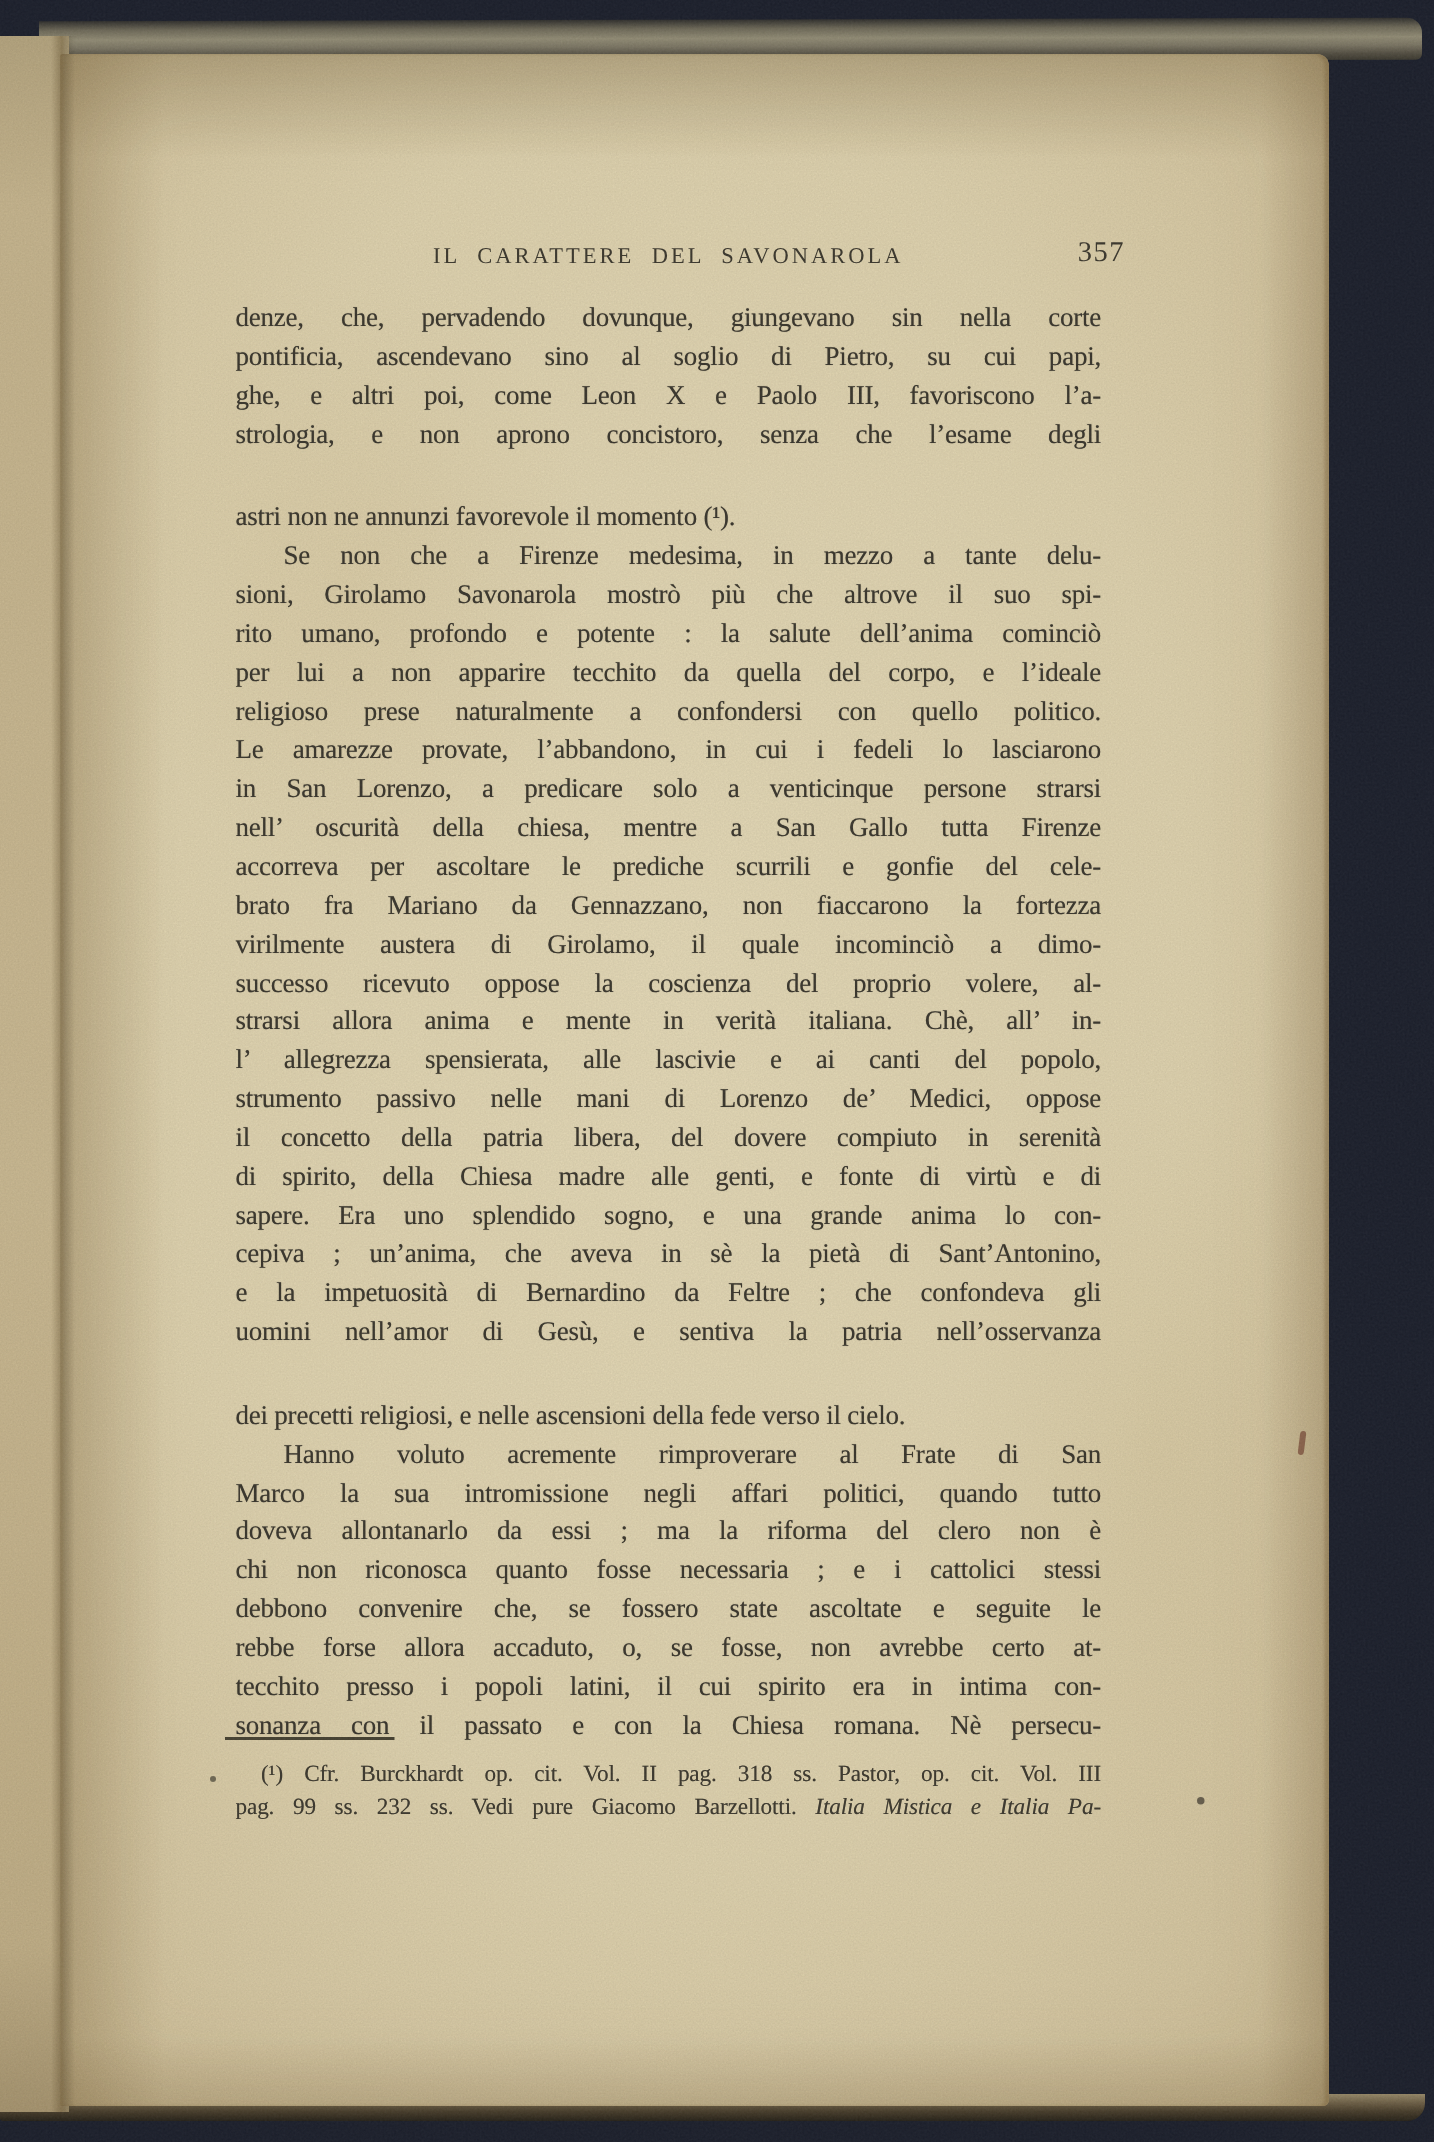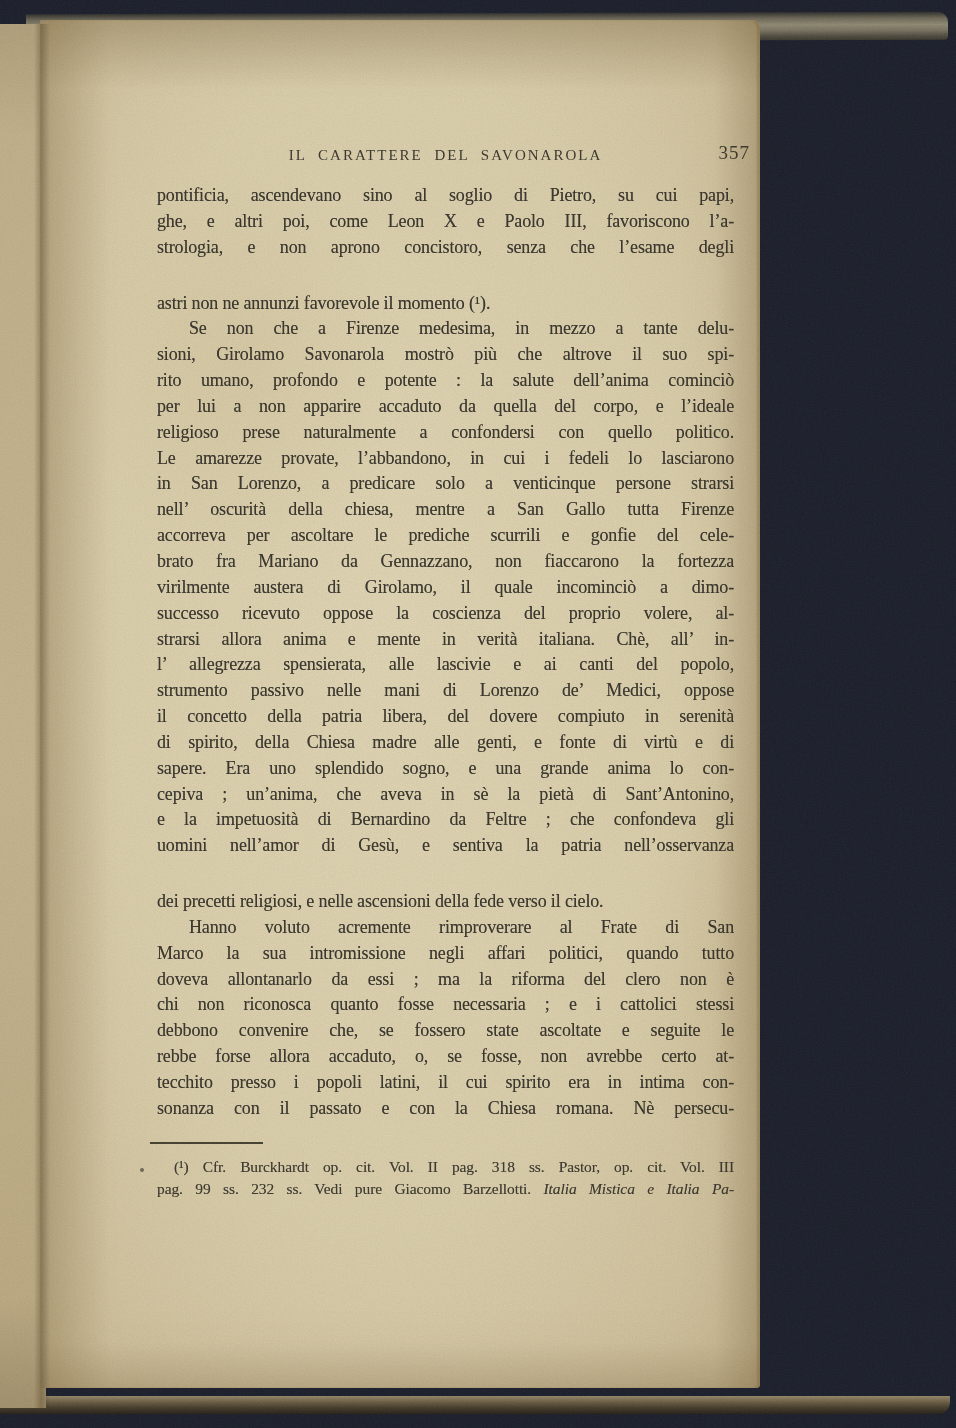--- a/index.html
+++ b/index.html
@@ -18,21 +18,21 @@
   .pages-edge-bottom{
     position:absolute;left:0px;top:1396px;width:950px;height:18px;
     background:linear-gradient(to bottom,#9a8b69 0%,#6b5d43 35%,#463b28 65%,#241f15 100%);
     border-radius:0 0 12px 2px;
   }
   .prev-page{
     position:absolute;left:0;top:24px;width:46px;height:1384px;
     background:linear-gradient(to bottom,#b7a67e 0%,#c9b78e 8%,#cdbb92 55%,#c3b086 92%,#a8956e 100%);
   }
   .page{
-    position:absolute;left:40px;top:20px;width:720px;height:1368px;
+    position:absolute;left:40px;top:36px;width:846px;height:1368px;
     background:radial-gradient(ellipse at 48% 45%, #e9ddb9 0%, #e3d6b0 55%, #d8c8a0 85%, #cfbe94 100%);
     border-radius:2px 8px 4px 2px;
     box-shadow:inset 0 0 80px rgba(110,85,45,0.18), inset -3px 0 2px rgba(140,115,70,0.45);
     overflow:hidden;
   }
   .shade{position:absolute;pointer-events:none;}
   .shade-top{left:0;top:0;right:0;height:70px;background:linear-gradient(to bottom,rgba(115,95,55,0.30),rgba(115,95,55,0));}
   .shade-left{left:0;top:0;bottom:0;width:70px;background:linear-gradient(to right,rgba(130,105,60,0.30),rgba(130,105,60,0));}
   .shade-right{right:0;top:0;bottom:0;width:46px;background:linear-gradient(to left,rgba(120,95,55,0.26),rgba(120,95,55,0));}
   .shade-bottom{left:0;bottom:0;right:0;height:46px;background:linear-gradient(to top,rgba(120,95,55,0.20),rgba(120,95,55,0));}
@@ -108,30 +108,31 @@
     <div class="stain1"></div>
     <div class="stain2"></div>
 
     <div class="running-header">
       <span class="title">IL CARATTERE DEL SAVONAROLA</span>
       <span class="pagenum">357</span>
     </div>
 
     <div class="body-text" id="bodyText">
         <div class="paragraph">
+          <div class="line">denze, che, pervadendo dovunque, giungevano sin nella corte</div>
           <div class="line">pontificia, ascendevano sino al soglio di Pietro, su cui papi,</div>
           <div class="line">ghe, e altri poi, come Leon X e Paolo III, favoriscono l’a-</div>
           <div class="line">strologia, e non aprono concistoro, senza che l’esame degli</div>
           <div class="line last">astri non ne annunzi favorevole il momento (¹).</div>
         </div>
         <div class="paragraph">
           <div class="line indent">Se non che a Firenze medesima, in mezzo a tante delu-</div>
           <div class="line">sioni, Girolamo Savonarola mostrò più che altrove il suo spi-</div>
           <div class="line">rito umano, profondo e potente : la salute dell’anima cominciò</div>
-          <div class="line">per lui a non apparire accaduto da quella del corpo, e l’ideale</div>
+          <div class="line">per lui a non apparire tecchito da quella del corpo, e l’ideale</div>
           <div class="line">religioso prese naturalmente a confondersi con quello politico.</div>
           <div class="line">Le amarezze provate, l’abbandono, in cui i fedeli lo lasciarono</div>
           <div class="line">in San Lorenzo, a predicare solo a venticinque persone strarsi</div>
           <div class="line">nell’ oscurità della chiesa, mentre a San Gallo tutta Firenze</div>
           <div class="line">accorreva per ascoltare le prediche scurrili e gonfie del cele-</div>
           <div class="line">brato fra Mariano da Gennazzano, non fiaccarono la fortezza</div>
           <div class="line">virilmente austera di Girolamo, il quale incominciò a dimo-</div>
           <div class="line">successo ricevuto oppose la coscienza del proprio volere, al-</div>
           <div class="line">strarsi allora anima e mente in verità italiana. Chè, all’ in-</div>
           <div class="line">l’ allegrezza spensierata, alle lascivie e ai canti del popolo,</div>

